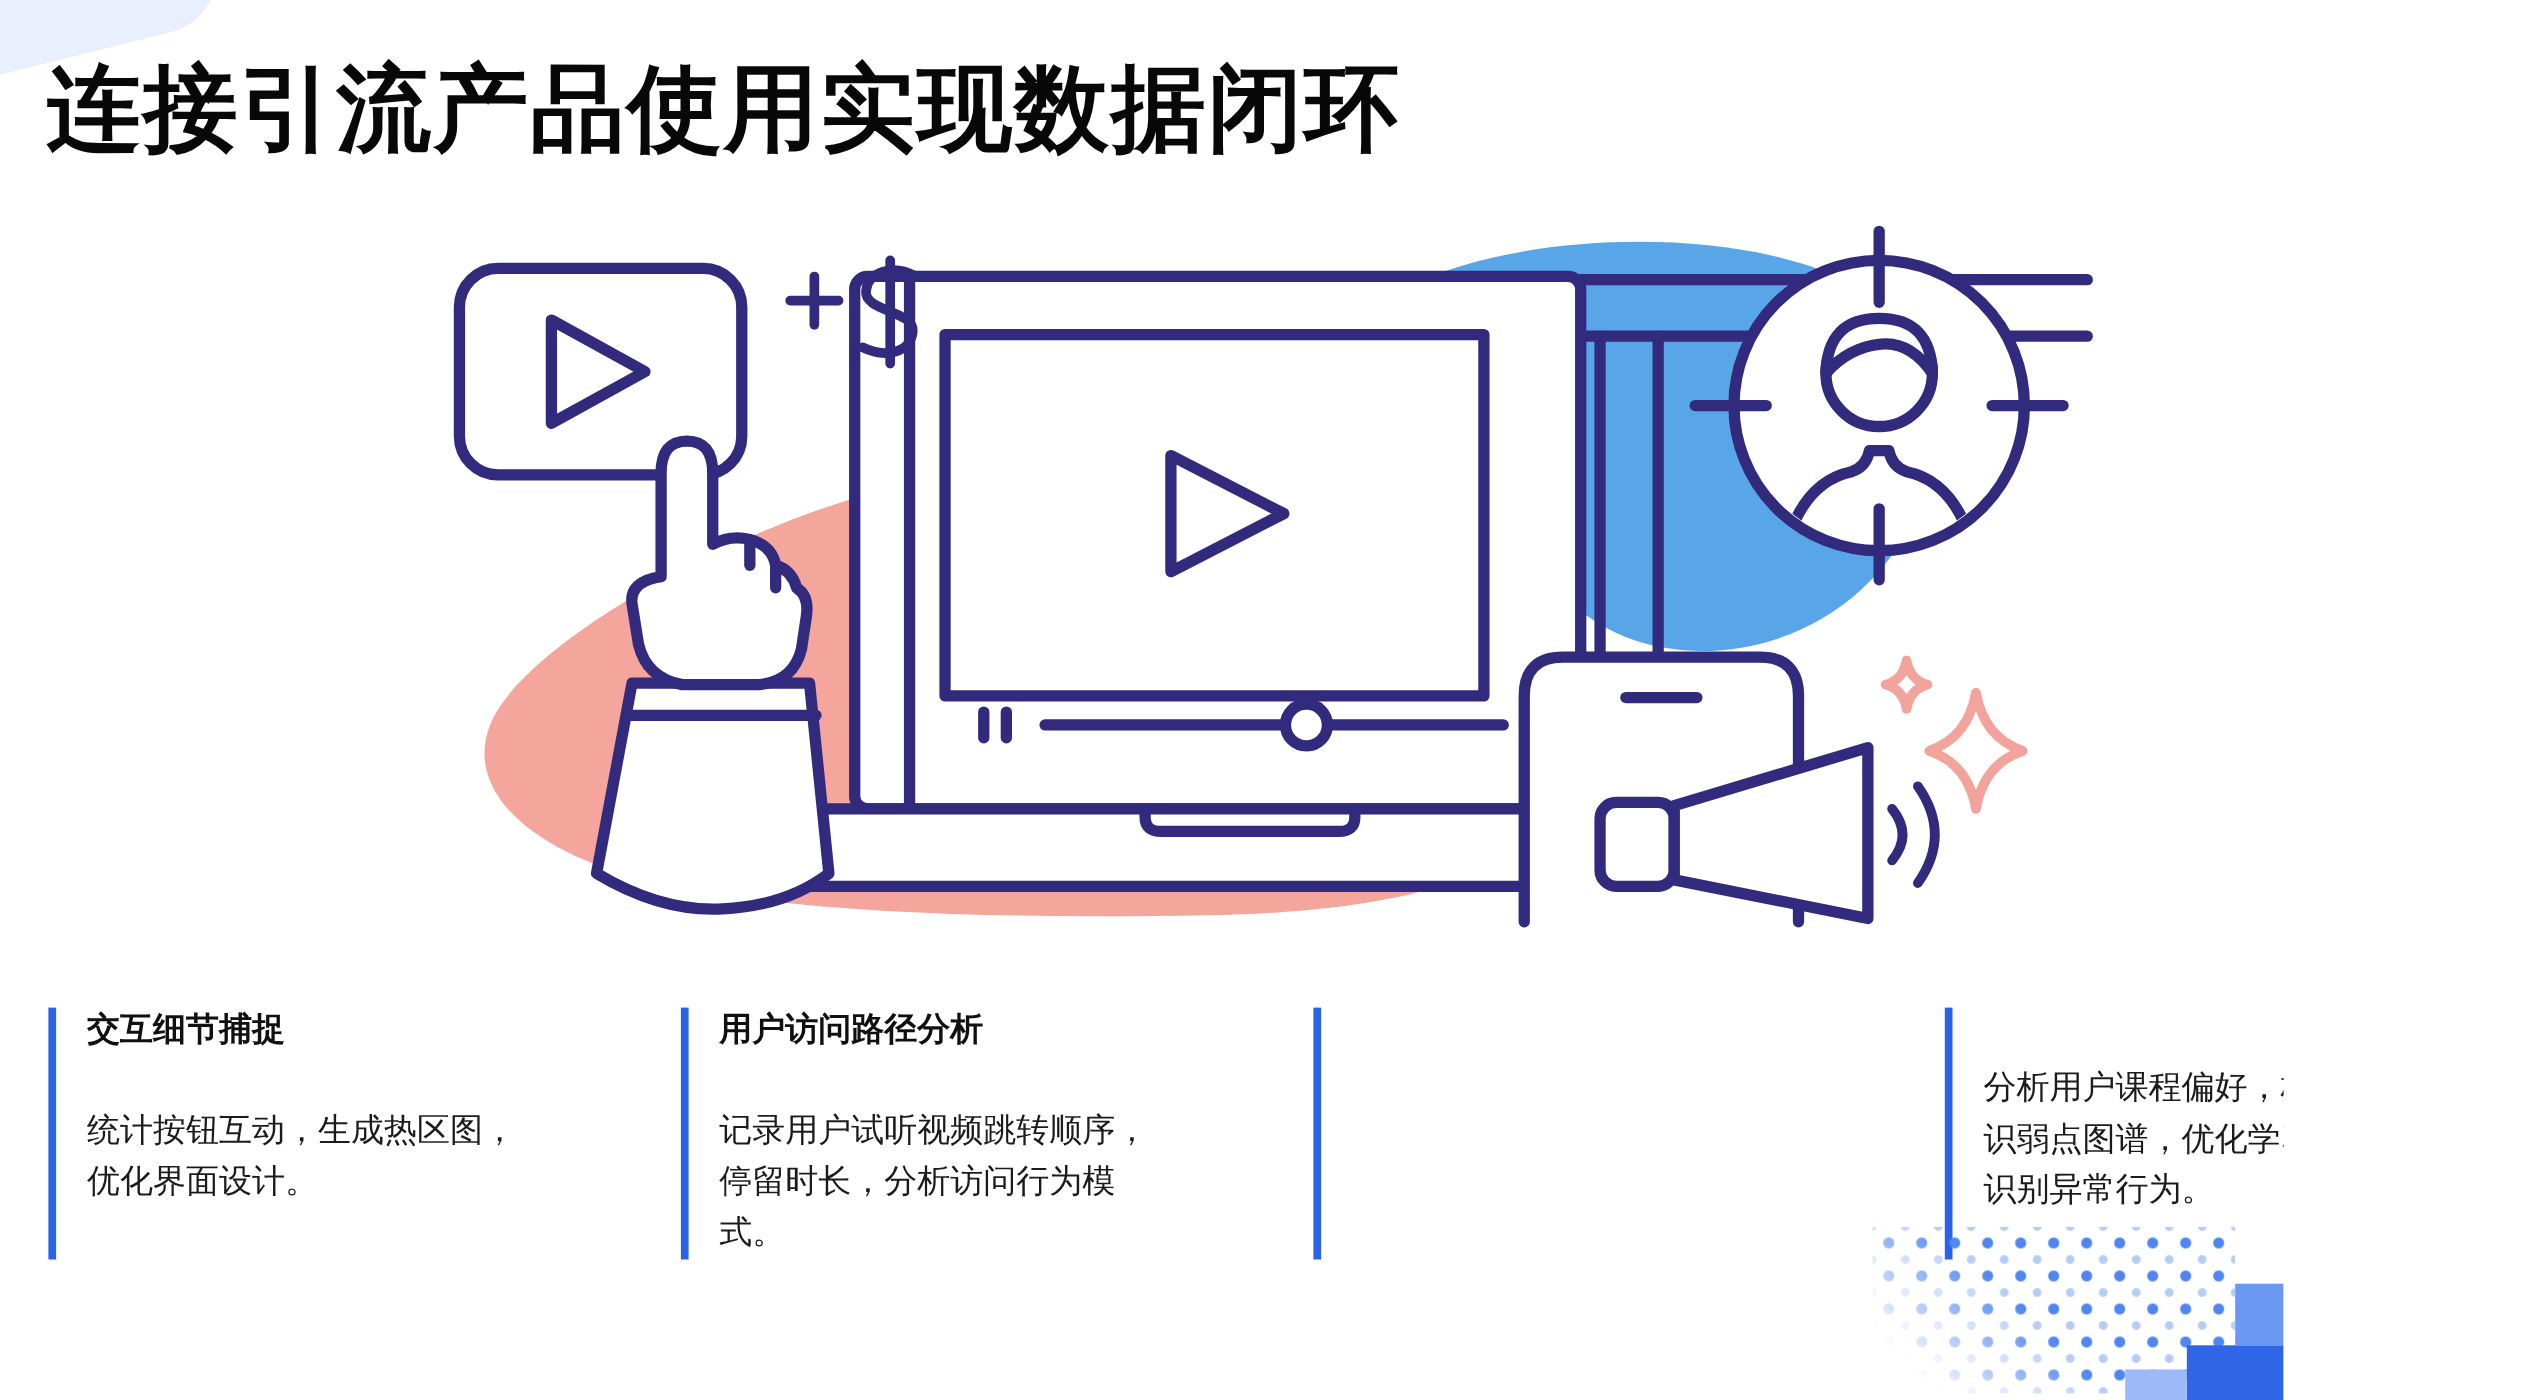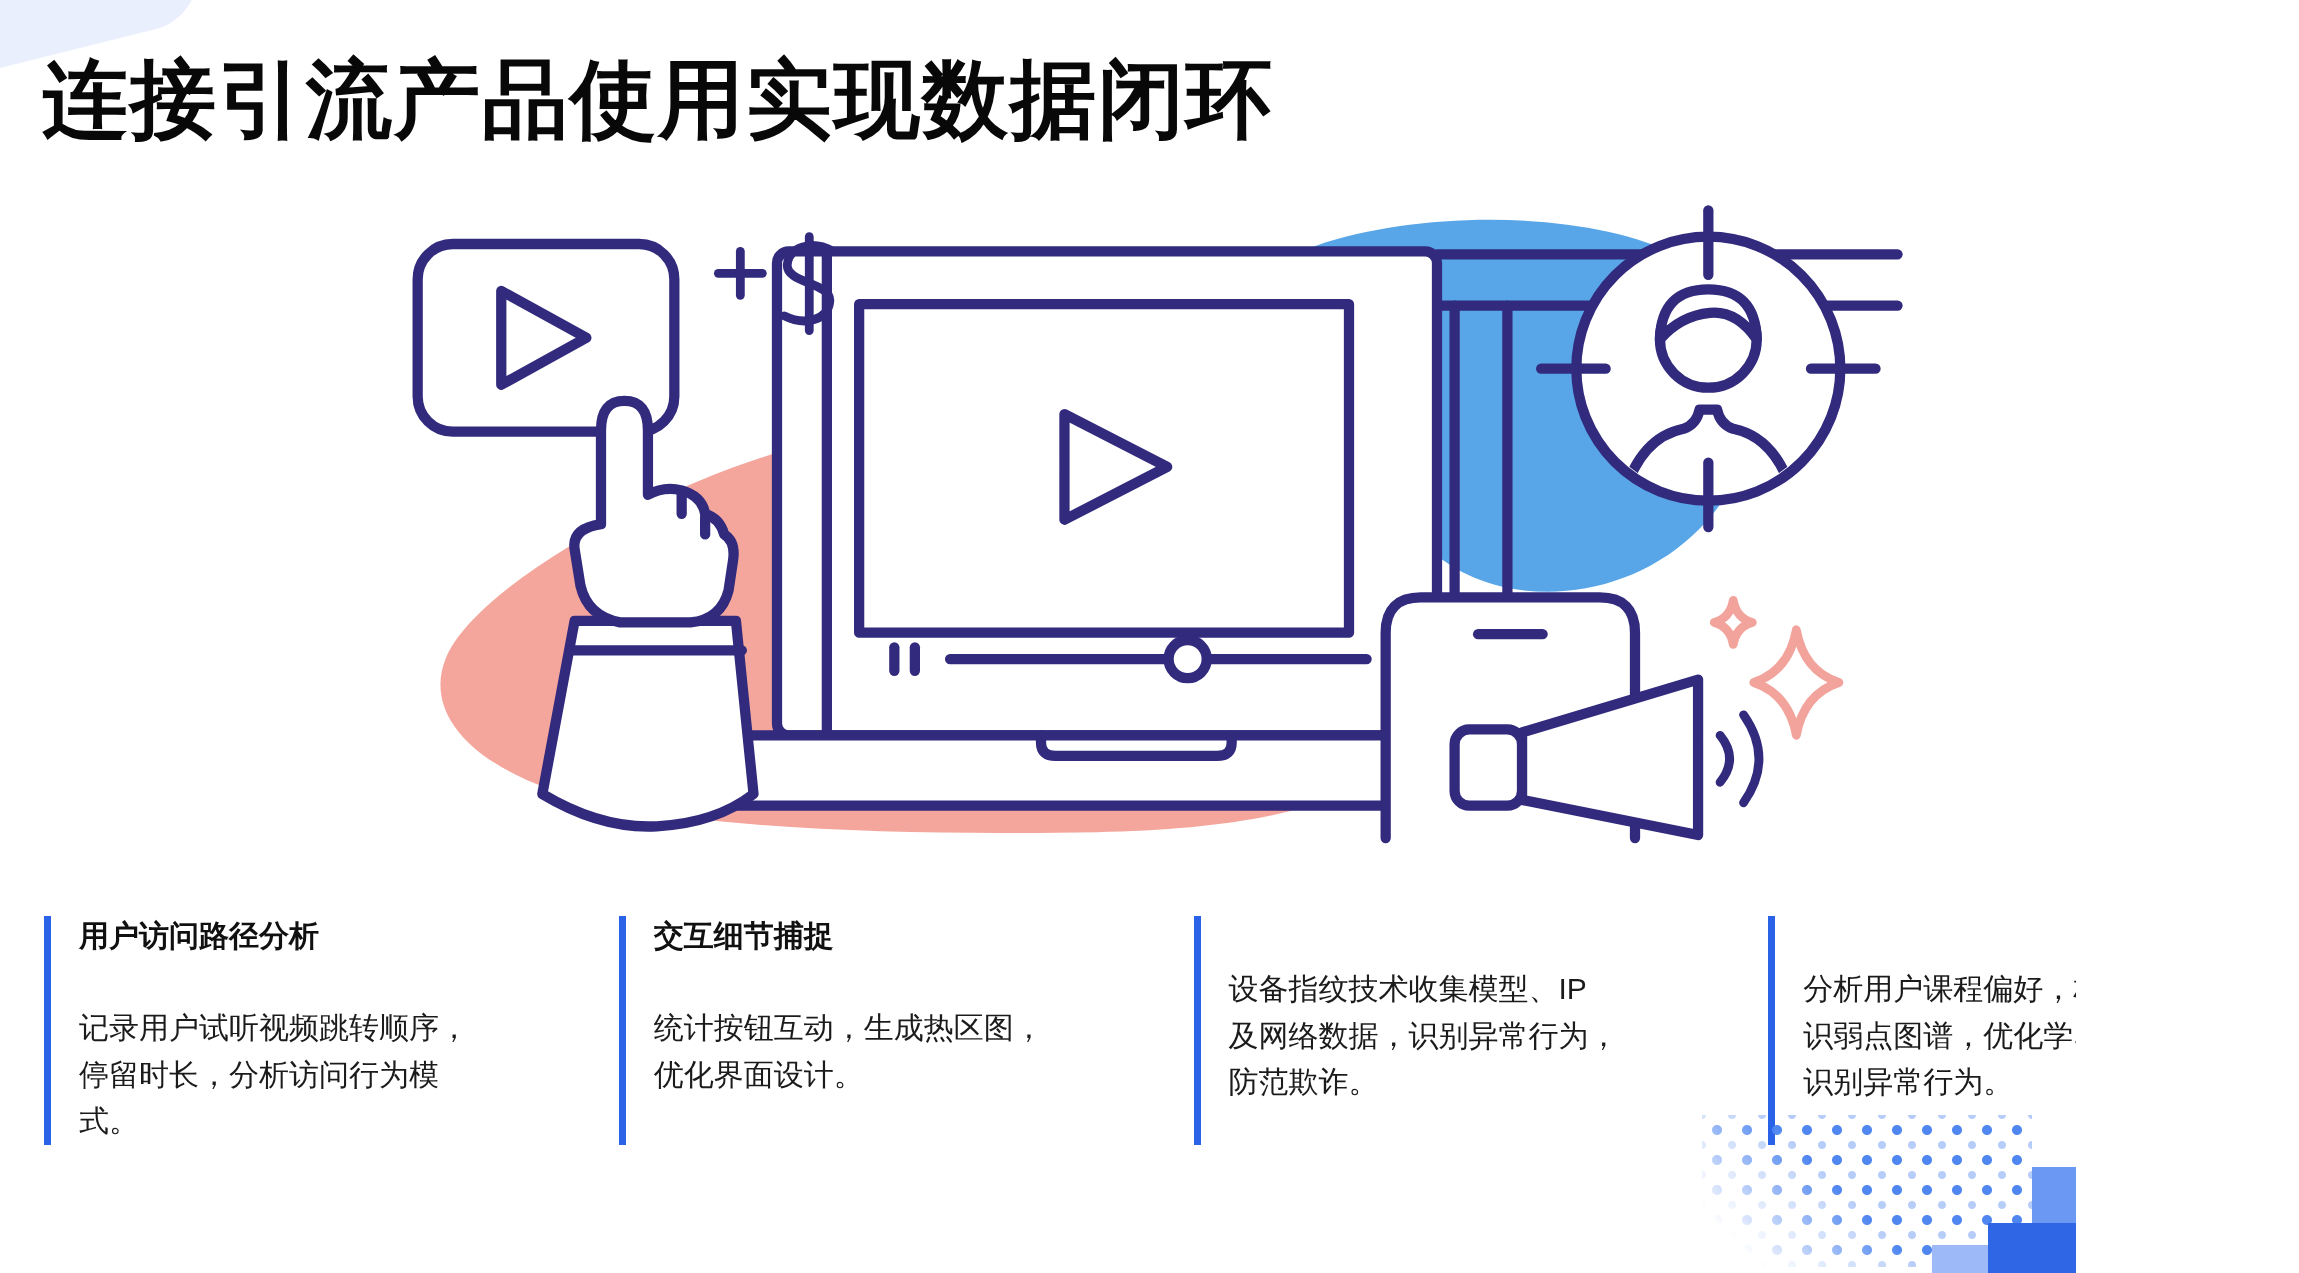--- a/index.html
+++ b/index.html
@@ -132,34 +132,31 @@
         <g style="stroke:var(--sparkle,#f2a49c)" stroke-width="6">
           <path d="M 945 278 Q 950 306 974 314 Q 950 322 945 350 Q 940 322 916 314 Q 940 306 945 278 Z" fill="#ffffff"></path>
           <path d="M 902 258 Q 904 270 915 273 Q 904 276 902 288 Q 900 276 889 273 Q 900 270 902 258 Z" fill="#ffffff"></path>
         </g>
       </g>
     </svg>
   </div>
 
   <section class="features">
     <article class="feature">
+      <h3>交互细节捕捉</h3>
+      <p>统计按钮互动，生成热区图，
+优化界面设计。</p>
+    </article>
+    <article class="feature">
       <h3>用户访问路径分析</h3>
       <p>记录用户试听视频跳转顺序，
 停留时长，分析访问行为模
 式。</p>
     </article>
     <article class="feature">
-      <h3>交互细节捕捉</h3>
-      <p>统计按钮互动，生成热区图，
-优化界面设计。</p>
-    </article>
-    <article class="feature">
-      <p>设备指纹技术收集模型、IP
-及网络数据，识别异常行为，
-防范欺诈。</p>
     </article>
     <article class="feature">
       <p>分析用户课程偏好，构建知
 识弱点图谱，优化学习推荐，
 识别异常行为。</p>
     </article>
   </section>
 
   <div class="dots"></div>
   <div class="sq sq-a"></div>

